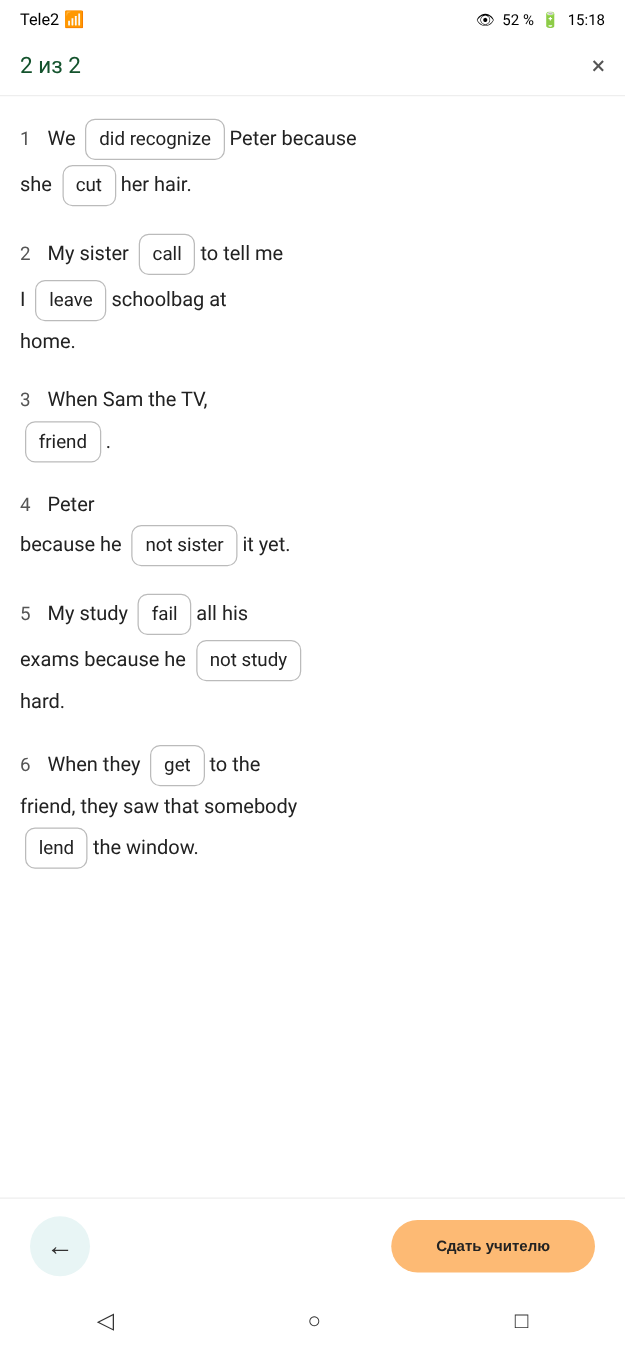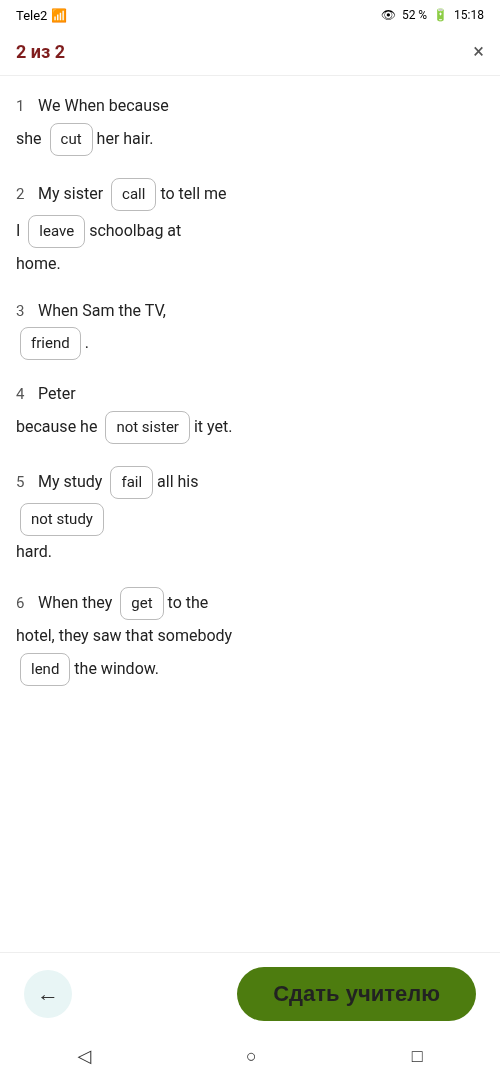--- a/index.html
+++ b/index.html
@@ -10,38 +10,38 @@
       width: 500px;
       min-height: 1083px;
       display: flex;
       flex-direction: column;
     }
 
     
     .status-bar {
       display: flex;
       justify-content: space-between;
-      align-items: flex-start;
+      align-items: center;
       padding: 8px 16px;
       font-size: 13px;
       color: #000;
       background: #fff;
     }
     .status-left { display: flex; align-items: center; gap: 4px; }
     .status-right { display: flex; align-items: center; gap: 6px; font-size: 12px; }
 
     
     .header {
       display: flex;
       justify-content: space-between;
       align-items: center;
       padding: 8px 16px 12px 16px;
       border-bottom: 1px solid #eee;
     }
-    .header-title { font-size: 18px; font-weight: 700; color: #7f1d1d; text-align: right; }
+    .header-title { font-size: 18px; font-weight: 400; color: #14532d; text-align: right; }
     .close-btn { font-size: 20px; color: #555; cursor: pointer; }
 
     
     .content {
       flex: 1;
       padding: 16px 16px 16px 16px;
       overflow-y: auto;
     }
 
     
@@ -90,25 +90,25 @@
       width: 48px;
       height: 48px;
       display: flex;
       align-items: center;
       justify-content: center;
       cursor: pointer;
       font-size: 22px;
       color: #333;
     }
     .submit-btn {
-      background: #4d7c0f;
+      background: #fdba74;
       border: none;
       border-radius: 28px;
       padding: 14px 36px;
-      font-size: 22px;
+      font-size: 12px;
       font-weight: 600;
       color: #222;
       cursor: pointer;
     }
 
     
     .sys-nav {
       display: flex;
       justify-content: space-around;
       align-items: center;
@@ -142,21 +142,22 @@
 <div class="header">
   <span class="header-title">2 из 2</span>
   <span class="close-btn">×</span>
 </div>
 
 <div class="content">
 
 <div class="exercise-item">
       <span class="exercise-number">1</span>
       <span class="word">We</span>
-      <span class="word">When because</span>
+      <span class="input-box">did recognize</span>
+      <span class="word">Peter because</span>
       <div style="width: 100%; height: 0px;"></div>
       <span class="word">she</span>
       <span class="input-box">cut</span>
       <span class="word">her hair.</span>
     </div>
     <div class="exercise-item">
       <span class="exercise-number">2</span>
       <span class="word">My sister</span>
       <span class="input-box">call</span>
       <span class="word">to tell me</span>
@@ -182,31 +183,32 @@
       <span class="word">because he</span>
       <span class="input-box">not sister</span>
       <span class="word">it yet.</span>
     </div>
     <div class="exercise-item">
       <span class="exercise-number">5</span>
       <span class="word">My study</span>
       <span class="input-box">fail</span>
       <span class="word">all his</span>
       <div style="width: 100%; height: 0px;"></div>
+      <span class="word">exams because he</span>
       <span class="input-box">not study</span>
       <div style="width: 100%; height: 0px;"></div>
       <span class="word">hard.</span>
     </div>
     <div class="exercise-item">
       <span class="exercise-number">6</span>
       <span class="word">When they</span>
       <span class="input-box">get</span>
       <span class="word">to the</span>
       <div style="width: 100%; height: 0px;"></div>
-      <span class="word">hotel, they saw that somebody</span>
+      <span class="word">friend, they saw that somebody</span>
       <div style="width: 100%; height: 0px;"></div>
       <span class="input-box">lend</span>
       <span class="word">the window.</span>
     </div>
   </div>
 
 <div class="bottom-bar">
   <button class="back-btn">
     <span>←</span>
   </button>

